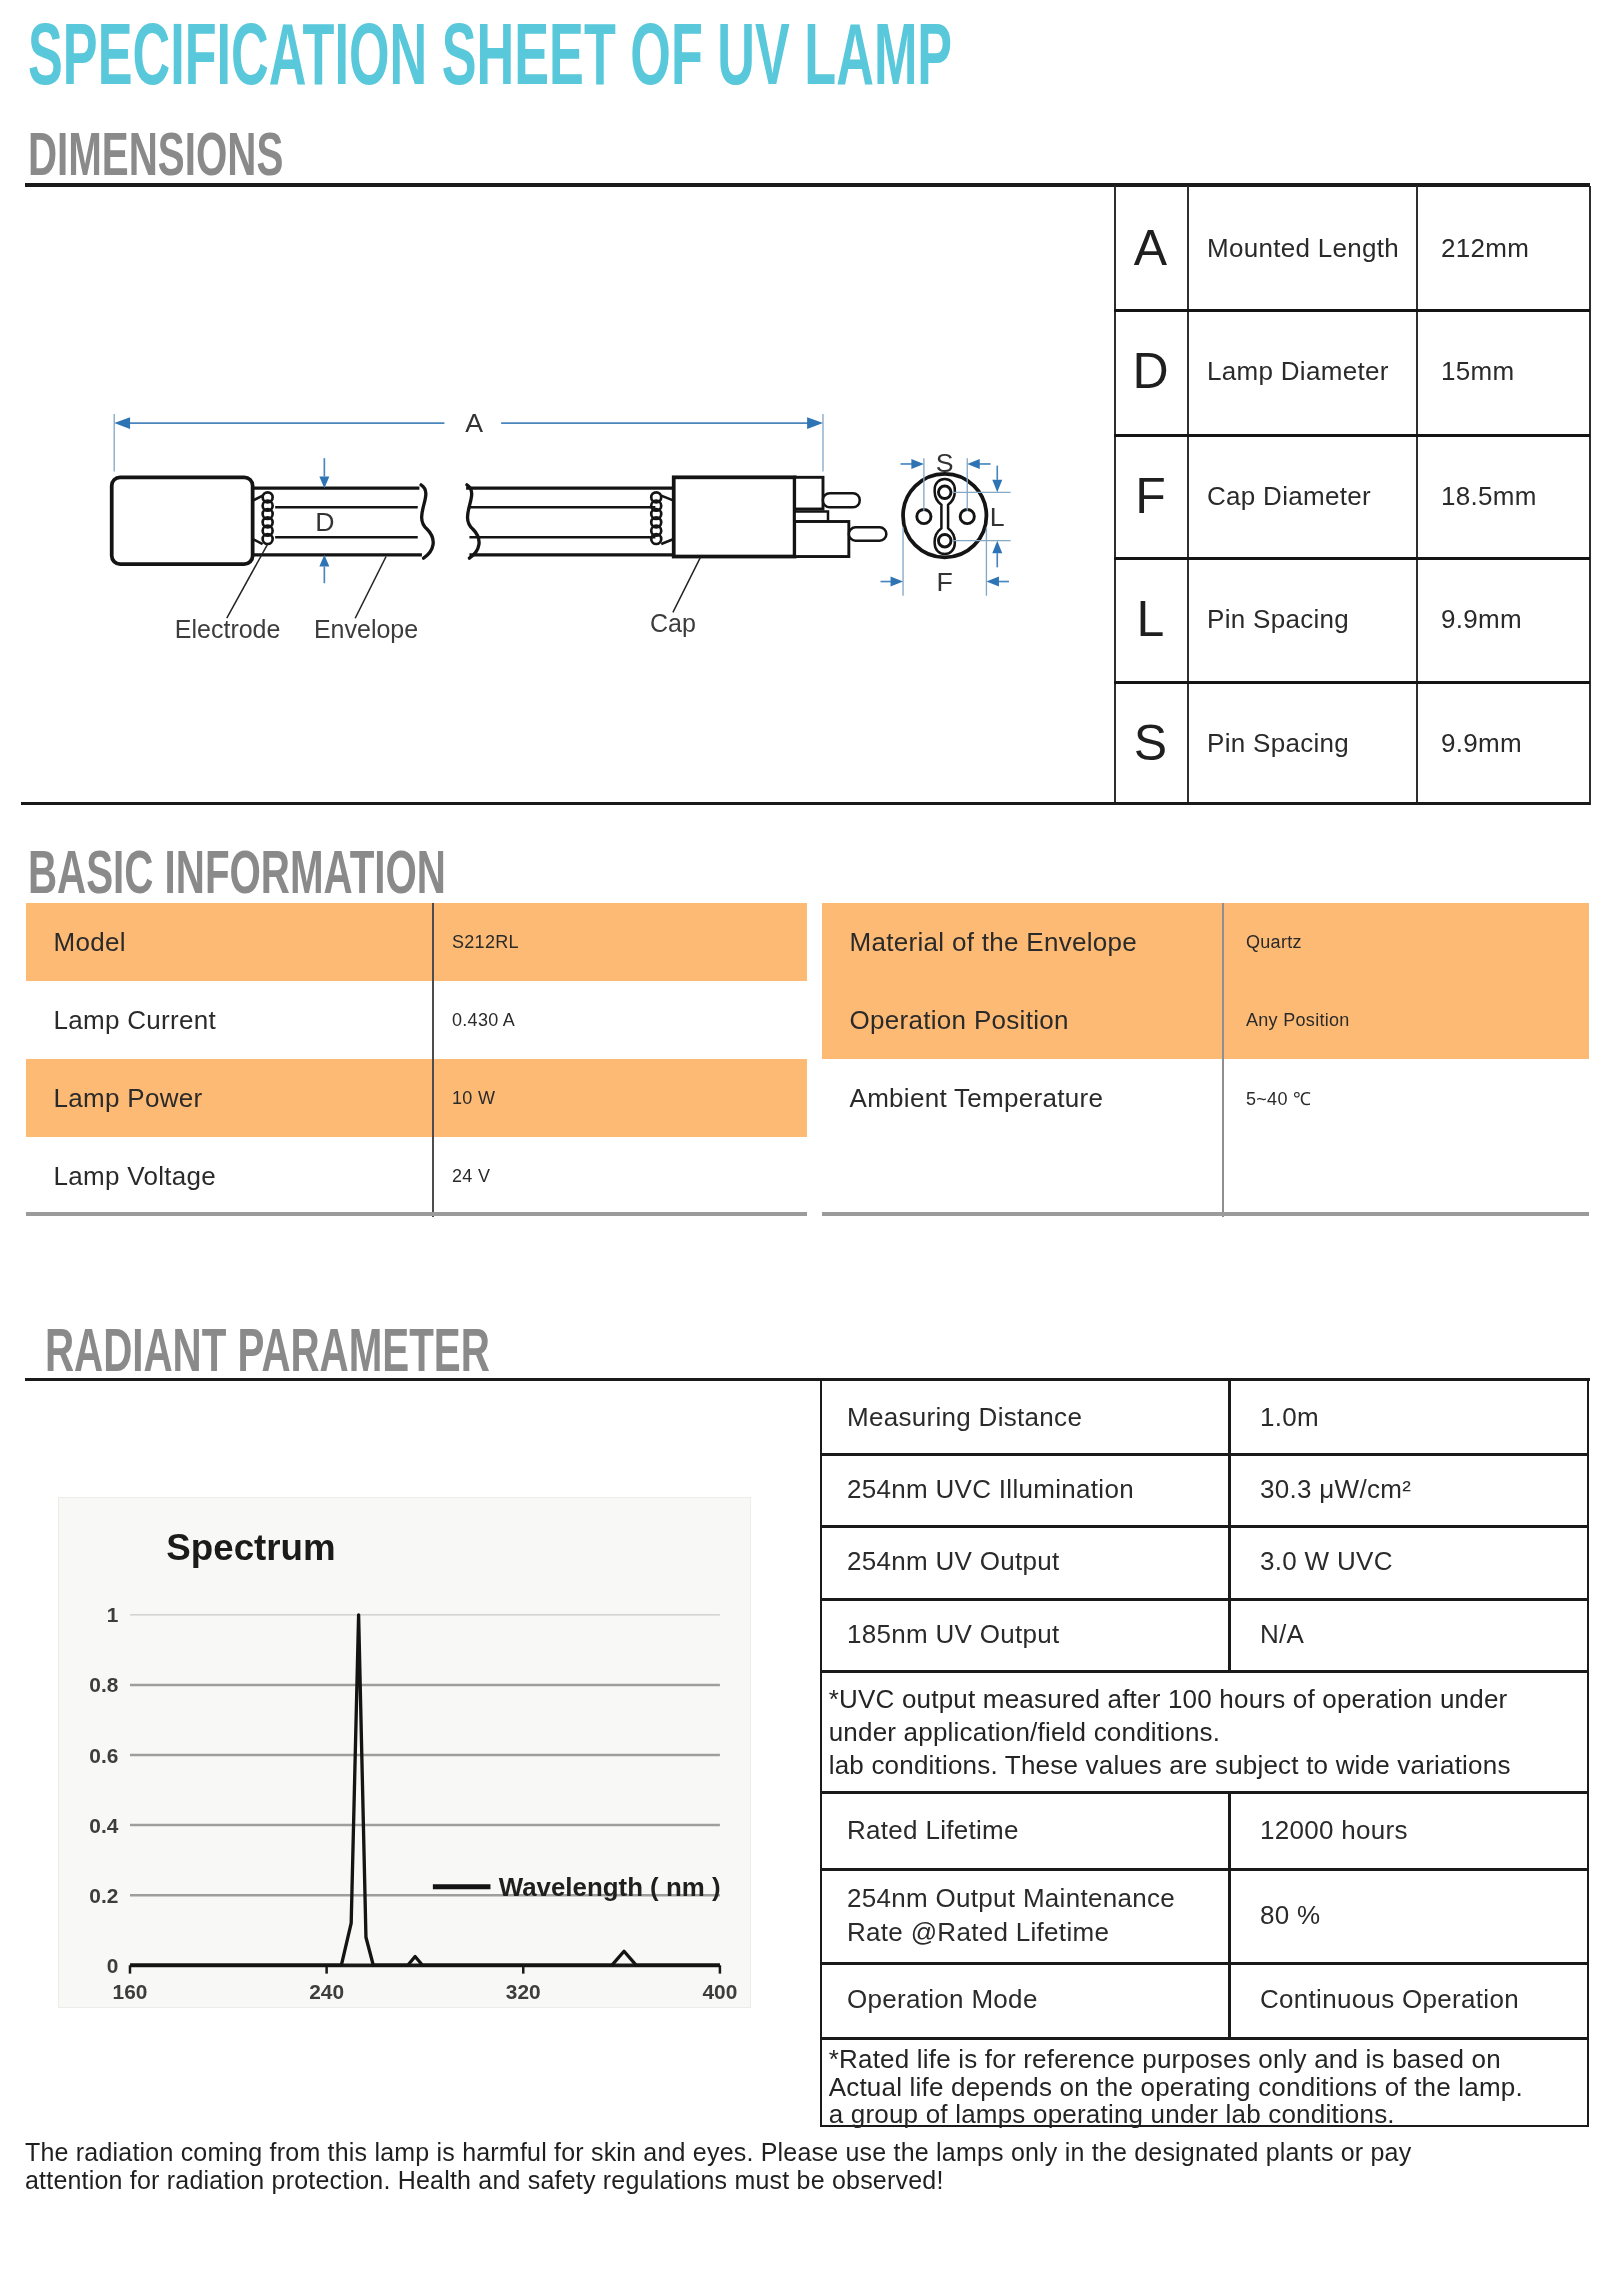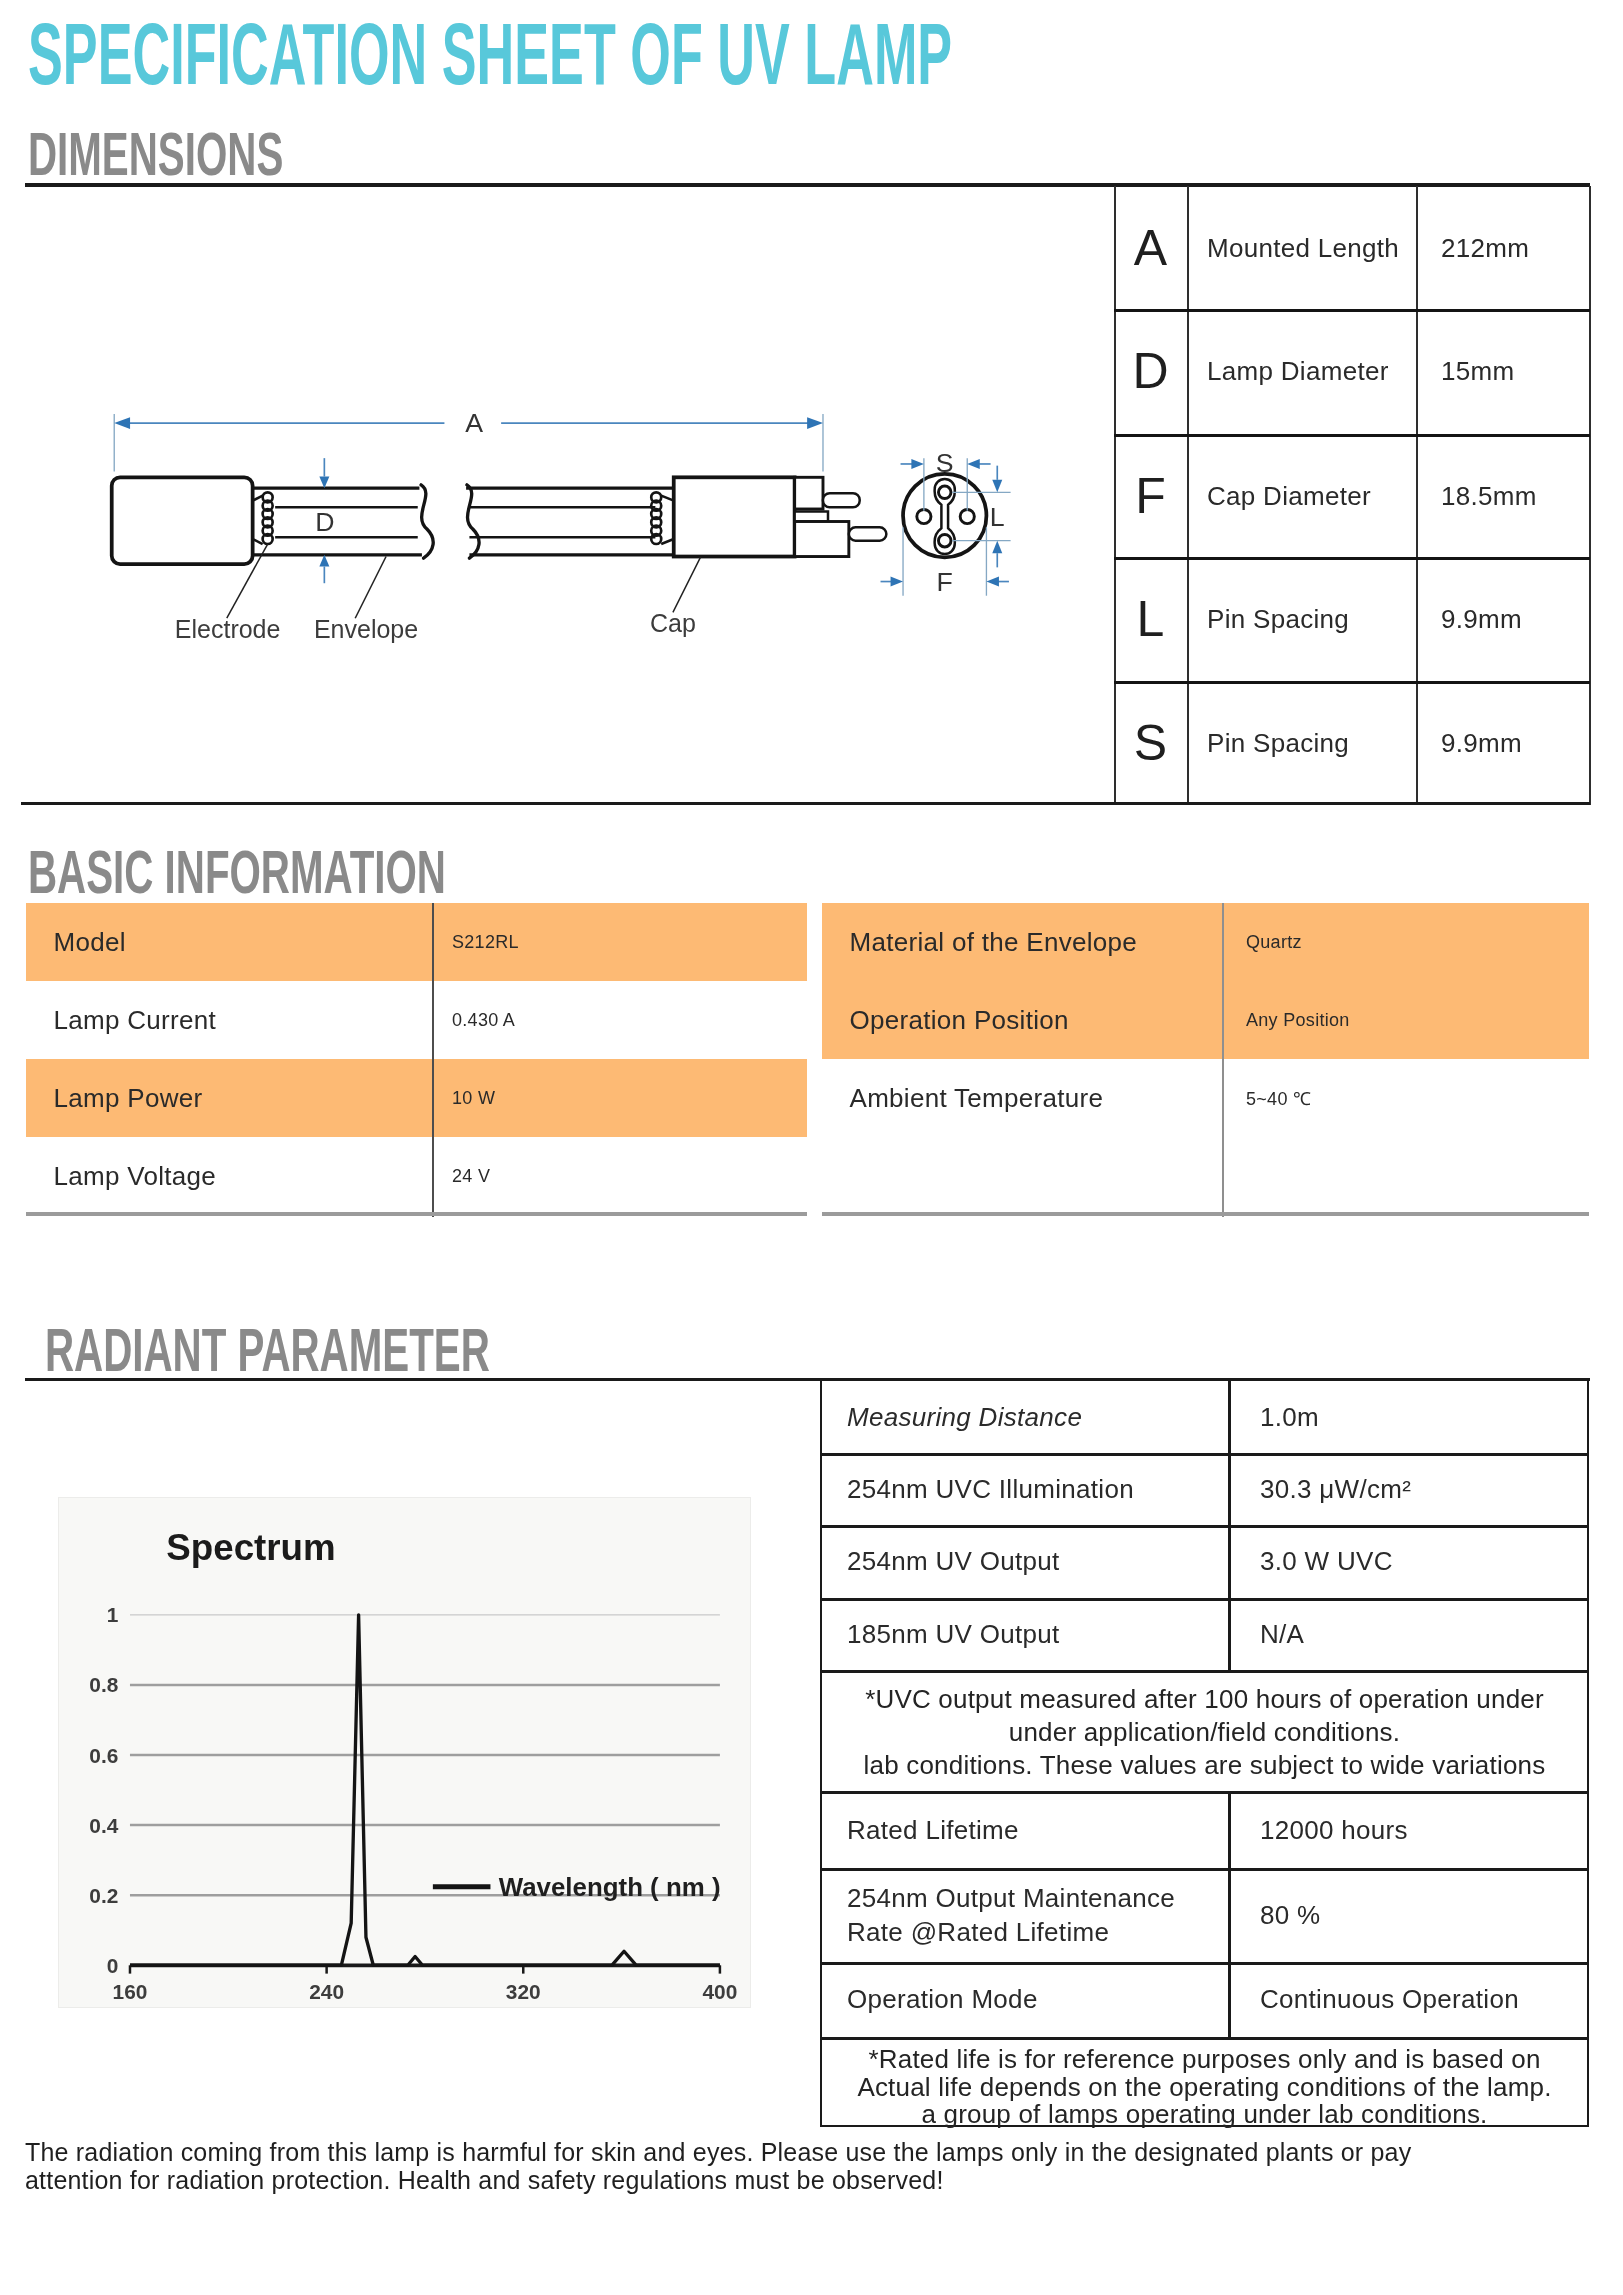--- a/index.html
+++ b/index.html
@@ -29,21 +29,21 @@
   .bvalue{position:absolute;font-size:18px;letter-spacing:0.3px;top:50%;transform:translateY(-50%);}
   .bdivider{position:absolute;top:0;bottom:0;width:1.7px;}
   .bbottom{position:absolute;height:4.2px;background:#9b9b9b;}
   
   #radiant{left:820px;top:1381px;width:769px;height:746px;border-left:2.5px solid #1a1a1a;
            border-right:2.5px solid #1a1a1a;border-bottom:2.5px solid #1a1a1a;box-sizing:border-box;}
   .rline{position:absolute;left:0;right:0;height:2.5px;background:#1a1a1a;}
   .rdiv{position:absolute;left:406px;width:2.5px;background:#1a1a1a;}
   .rlabel{position:absolute;left:25px;font-size:26px;letter-spacing:0.3px;transform:translateY(-50%);}
   .rvalue{position:absolute;left:438px;font-size:26px;letter-spacing:0.3px;transform:translateY(-50%);}
-  .rnote{position:absolute;left:6.7px;right:6.7px;font-size:26px;line-height:33px;letter-spacing:0.2px;color:#242424;text-align:center;}
+  .rnote{position:absolute;left:6.7px;right:6.7px;font-size:26px;line-height:33px;letter-spacing:0.2px;color:#242424;}
   
   #chartbox{left:58px;top:1497px;width:691px;height:509px;background:#f8f8f6;border:0.8px solid #ececea;}
   .ctitle{font-weight:bold;font-size:44px;fill:#1b1b1b;}
   .axlbl{font-weight:bold;font-size:25px;fill:#3d3d3d;}
   .clegend{font-weight:bold;font-size:31px;fill:#1f1f1f;}
   
   .dtext{font-family:"Liberation Sans",sans-serif;font-size:30px;fill:#3c3c3c;}
   .dimtext{font-family:"Liberation Sans",sans-serif;font-size:32px;fill:#333;}
   #warning{left:25px;top:2138px;width:1581px;font-size:25px;line-height:28px;letter-spacing:0.2px;color:#1f1f1f;}
 </style>
@@ -307,21 +307,21 @@
     <div class="rline" style="top:144px;"></div>
     <div class="rline" style="top:217px;"></div>
     <div class="rline" style="top:289px;"></div>
     <div class="rline" style="top:410px;"></div>
     <div class="rline" style="top:487px;"></div>
     <div class="rline" style="top:581px;"></div>
     <div class="rline" style="top:656px;"></div>
     <div class="rdiv" style="top:0;height:289px;"></div>
     <div class="rdiv" style="top:410px;height:246px;"></div>
 
-    <div class="rlabel" style="top:36px;font-style:italic;">Measuring Distance</div>
+    <div class="rlabel" style="top:36px;">Measuring Distance</div>
     <div class="rvalue" style="top:36px;">1.0m</div>
     <div class="rlabel" style="top:108px;">254nm UVC Illumination</div>
     <div class="rvalue" style="top:108px;">30.3 μW/cm²</div>
     <div class="rlabel" style="top:180px;">254nm UV Output</div>
     <div class="rvalue" style="top:180px;">3.0 W UVC</div>
     <div class="rlabel" style="top:253px;">185nm UV Output</div>
     <div class="rvalue" style="top:253px;">N/A</div>
 
     <div class="rnote" style="top:302px;">
       <div>*UVC output measured after 100 hours of operation under</div>

